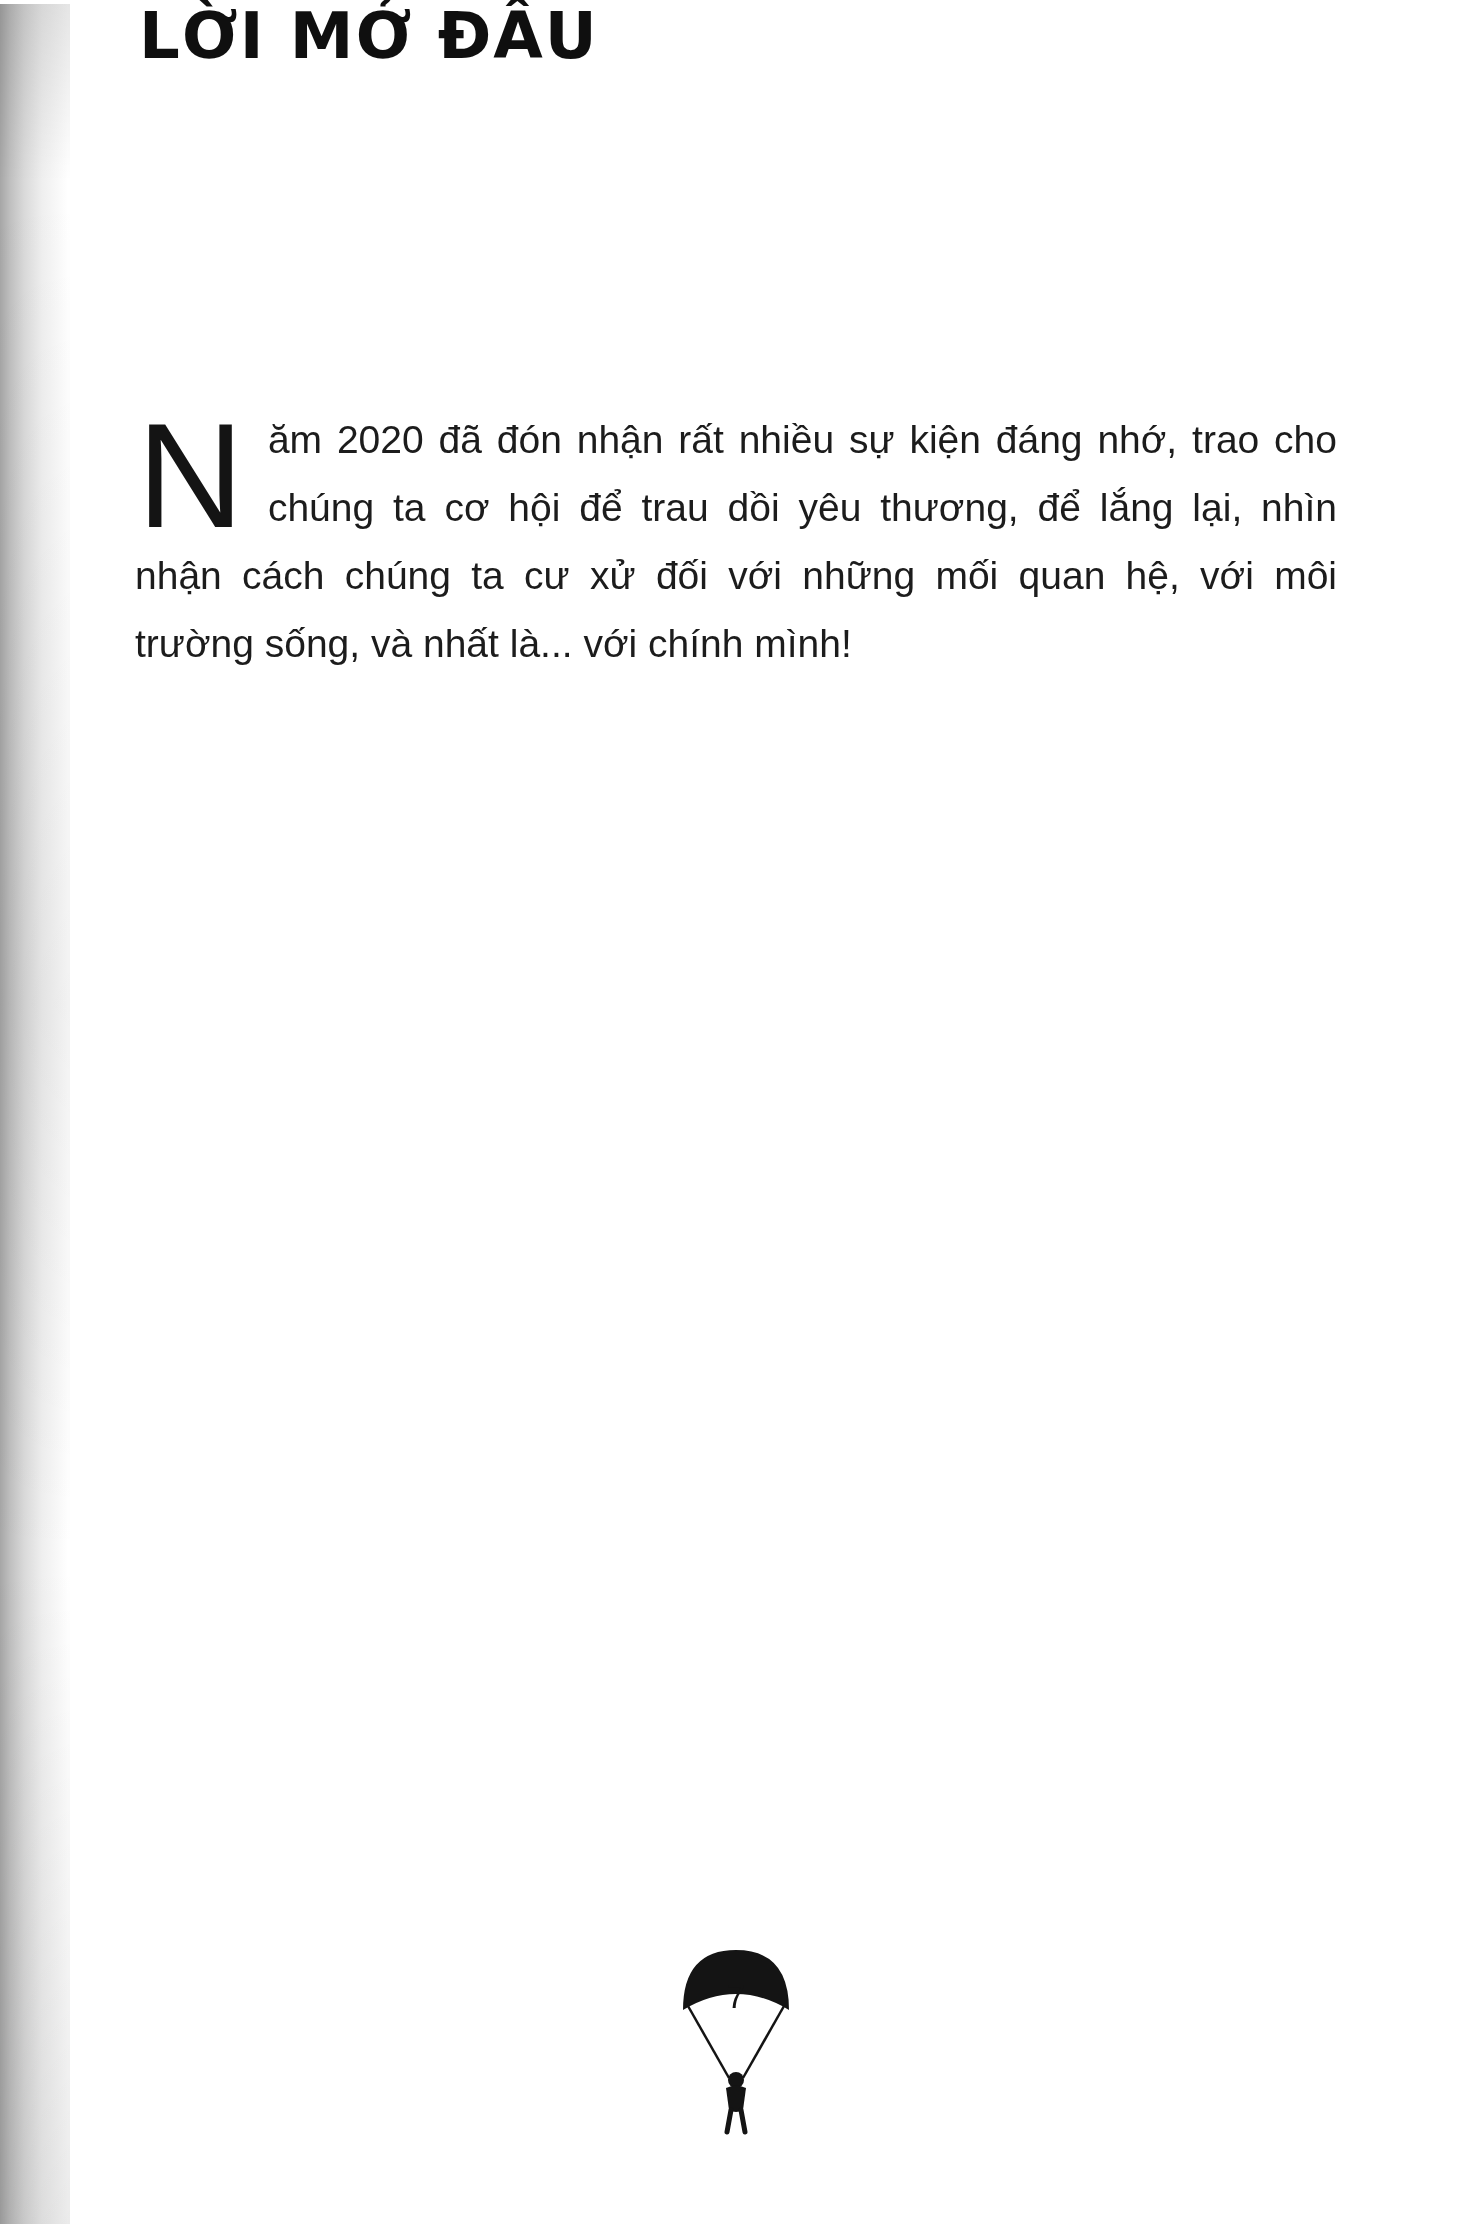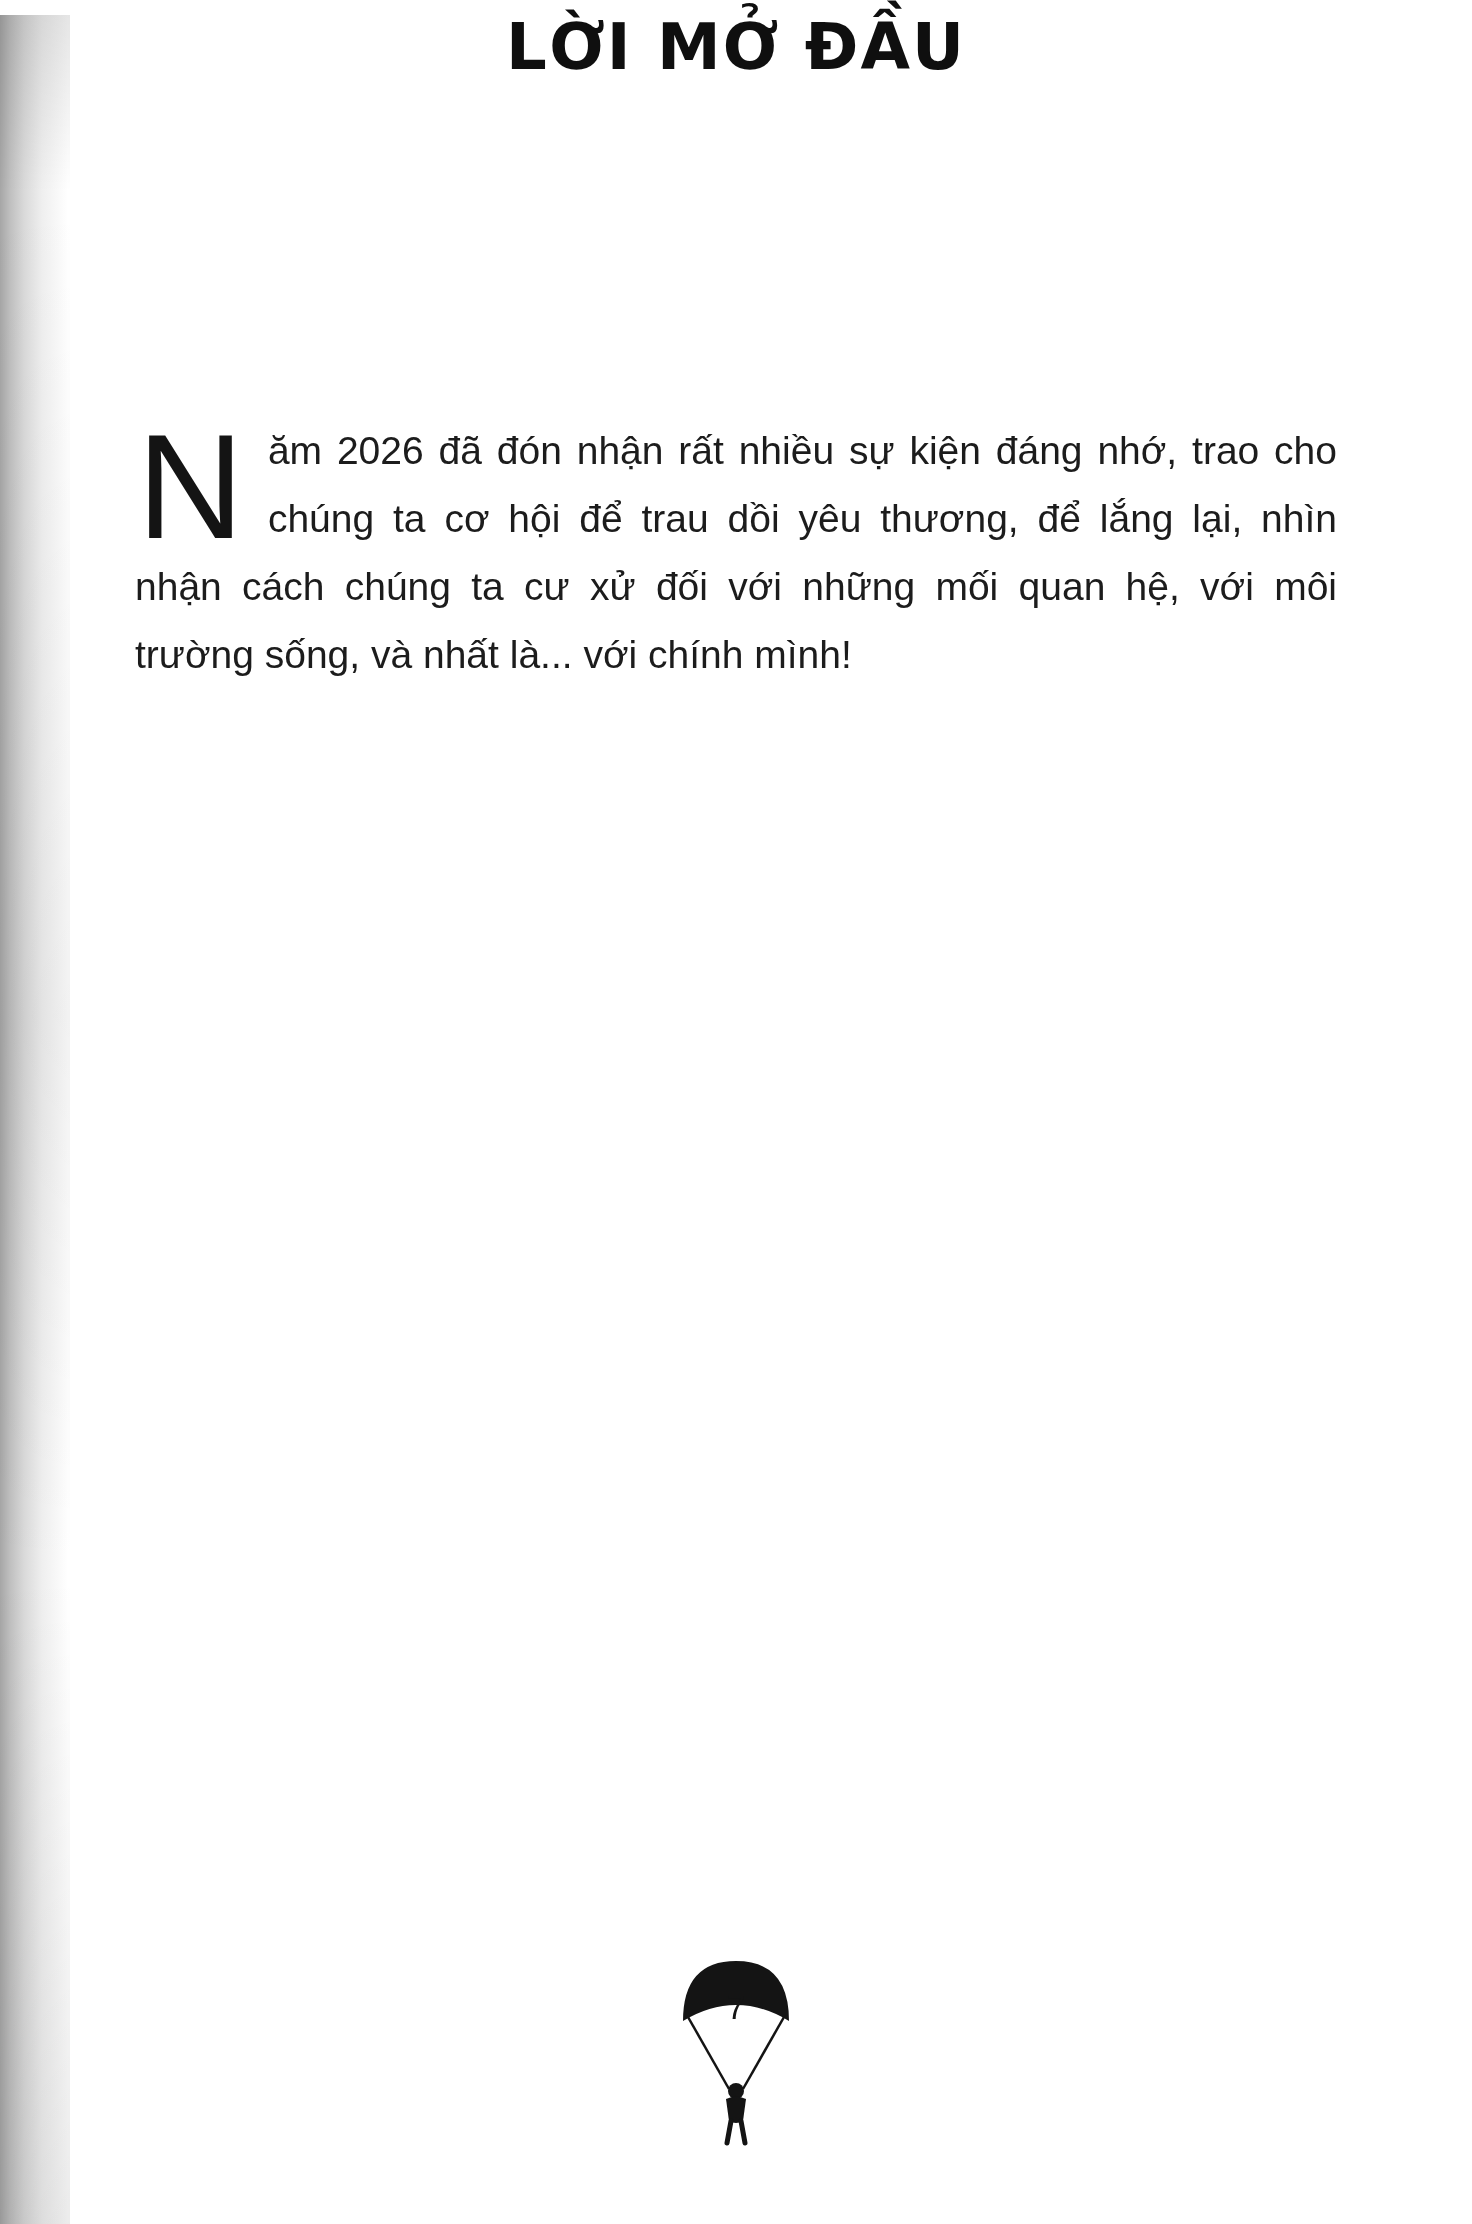--- a/index.html
+++ b/index.html
@@ -40,22 +40,21 @@
       rgba(0,0,0,0.08) 100%);
   }
   .page-inner {
     position: relative;
     padding: 0 135px;
     box-sizing: border-box;
     width: 100%;
     height: 100%;
   }
   .chapter-title {
-    margin: 15px;
-    text-align: center;
+    margin: 4px;
     font-family: "DejaVu Sans", "Liberation Sans", sans-serif;
     font-weight: bold;
     font-size: 64px;
     line-height: 1;
     letter-spacing: 2px;
     color: #0f0f0f;
   }
   .body-text {
     margin-top: 338px;
     font-size: 39px;
@@ -93,21 +92,21 @@
 <body>
 
 <div class="page-inner">
 
   <div class="scan-edge"></div>
 
   <h1 class="chapter-title">LỜI MỞ ĐẦU</h1>
 
   <div class="body-text">
 
-    <p class="para first"><span class="dropcap">N</span><span>ăm 2026 đã đón nhận rất nhiều sự kiện đáng nhớ, trao cho chúng ta cơ hội để trau dồi yêu thương, để lắng lại, nhìn nhận cách chúng ta cư xử đối với những mối quan hệ, với môi trường sống, và nhất là... với chính mình!</span></p>
+    <p class="para first"><span class="dropcap">N</span><span>ăm 2020 đã đón nhận rất nhiều sự kiện đáng nhớ, trao cho chúng ta cơ hội để trau dồi yêu thương, để lắng lại, nhìn nhận cách chúng ta cư xử đối với những mối quan hệ, với môi trường sống, và nhất là... với chính mình!</span></p>
 
 
 
 
   </div>
 
   <div class="page-footer">
     <svg class="parachute-svg" width="130" height="200" viewBox="0 0 130 200" xmlns="http://www.w3.org/2000/svg">
 
       <path d="M 12,64 Q 12,4 65,4 Q 118,4 118,64 Q 65,32 12,64 Z" fill="#141414"></path>

